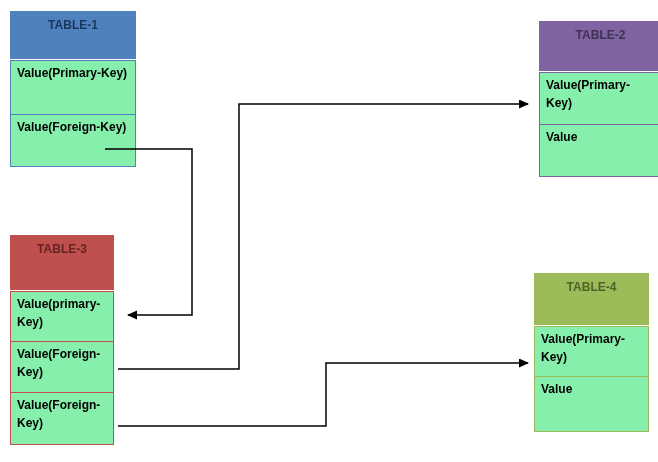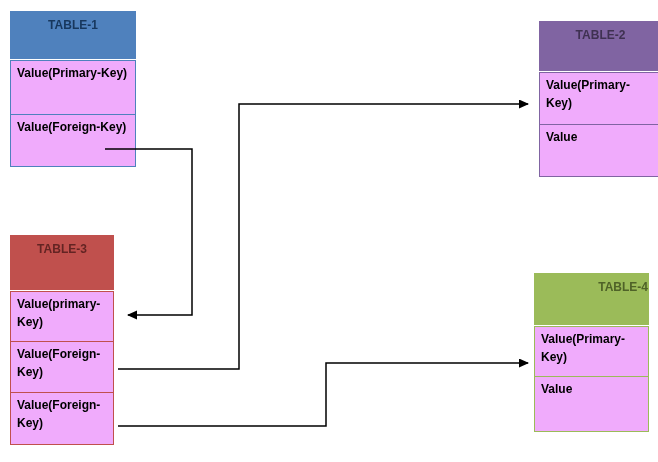--- a/index.html
+++ b/index.html
@@ -29,21 +29,21 @@
     color: var(--title);
     font-size: 12px;
     font-weight: bold;
     text-align: center;
     padding-top: 6px;
   }
   .tbl-body { margin-top: 1px; }
   .tbl-row {
     box-sizing: border-box;
     width: 100%;
-    background: #f0abfc;
+    background: #86efac;
     border: 1px solid var(--accent);
     color: #000000;
     font-size: 12px;
     font-weight: bold;
     line-height: 18px;
     padding: 3px 6px 2px 6px;
     overflow: hidden;
   }
   .tbl-row + .tbl-row { margin-top: -1px; }
 </style>
@@ -71,21 +71,21 @@
   <div class="tbl" style="left: 10px; top: 235px; width: 104px; --accent: #c0504d; --title: #632423;">
     <div class="tbl-hdr" style="height:55px;">TABLE-3</div>
     <div class="tbl-body">
       <div class="tbl-row" style="height:51px;">Value(primary-Key)</div>
       <div class="tbl-row" style="height:52px;">Value(Foreign-Key)</div>
       <div class="tbl-row" style="height:53px;">Value(Foreign-Key)</div>
     </div>
   </div>
 
   <div class="tbl" style="left: 534px; top: 273px; width: 115px; --accent: #9bbb59; --title: #4f6228;">
-    <div class="tbl-hdr" style="height:52px;text-align:right;">TABLE-4</div>
+    <div class="tbl-hdr" style="height:52px;">TABLE-4</div>
     <div class="tbl-body">
       <div class="tbl-row" style="height:51px;">Value(Primary-Key)</div>
       <div class="tbl-row" style="height:56px;">Value</div>
     </div>
   </div>
 
   <svg id="connector-svg" viewBox="0 0 658 462" xmlns="http://www.w3.org/2000/svg">
     <defs>
       <marker id="arrow" markerUnits="userSpaceOnUse" markerWidth="12" markerHeight="10" refX="9" refY="4.5" orient="auto">
         <path d="M0,0 L10,4.5 L0,9 z" fill="#000000"></path>

